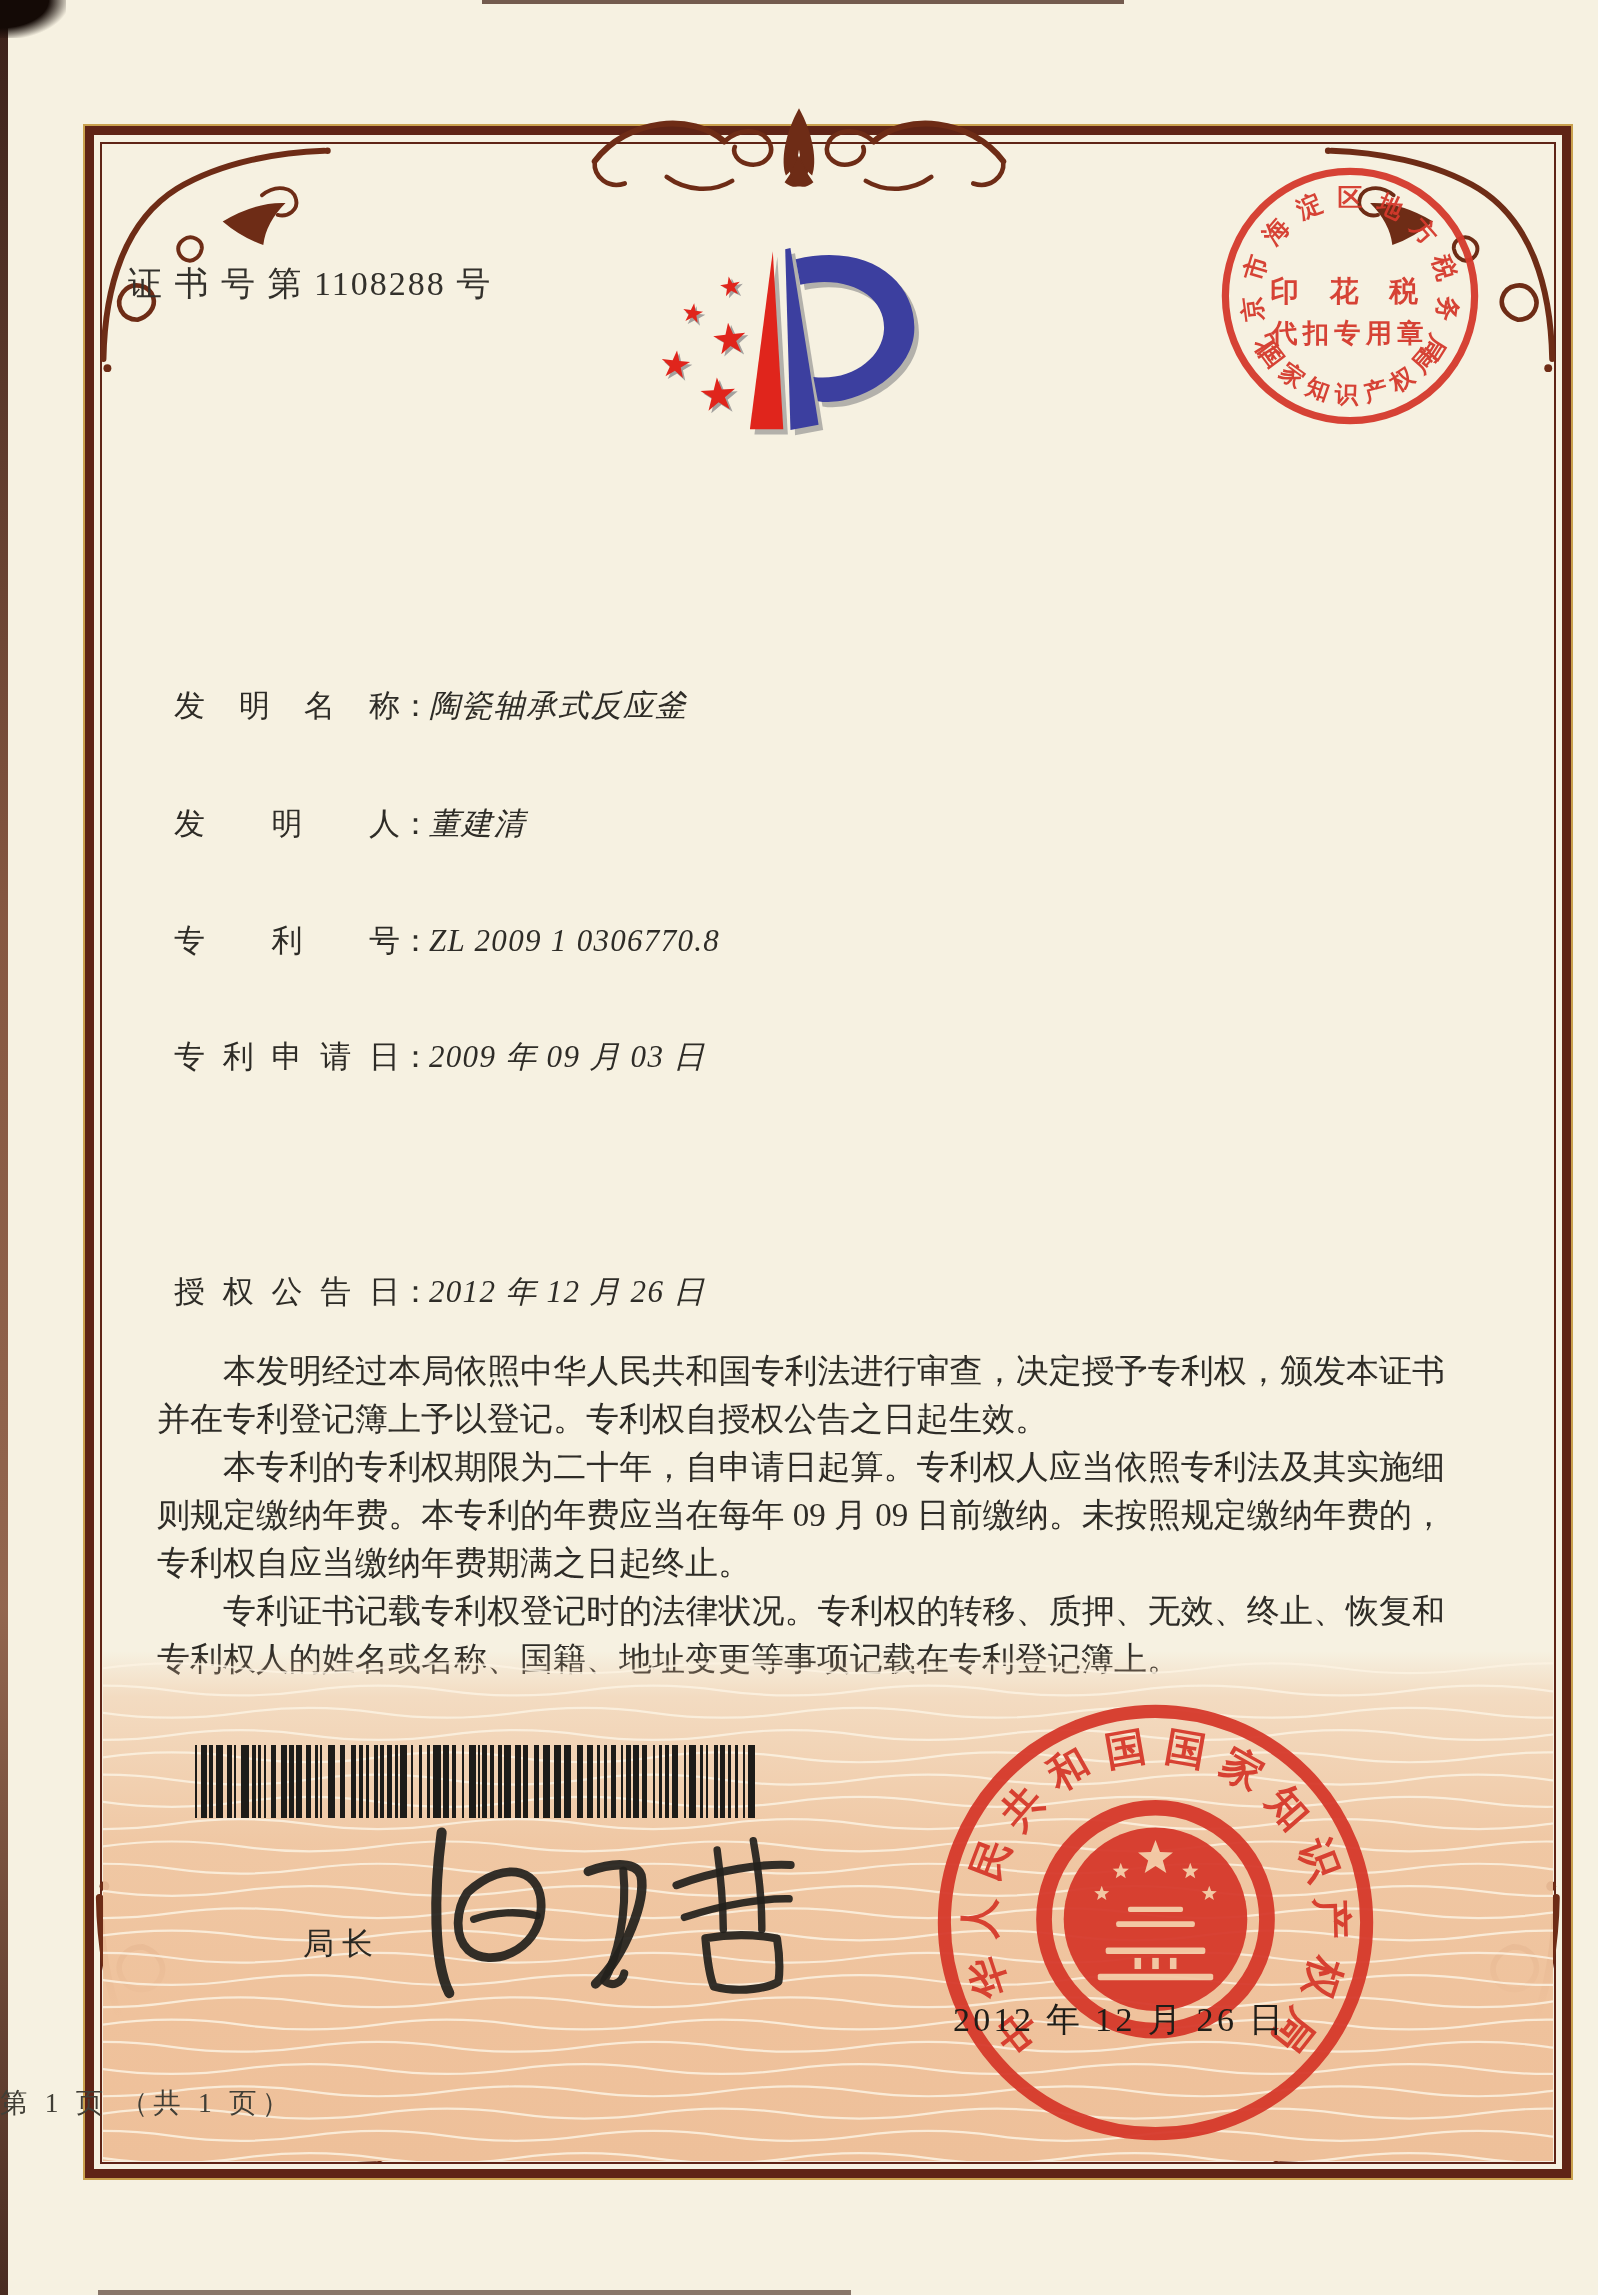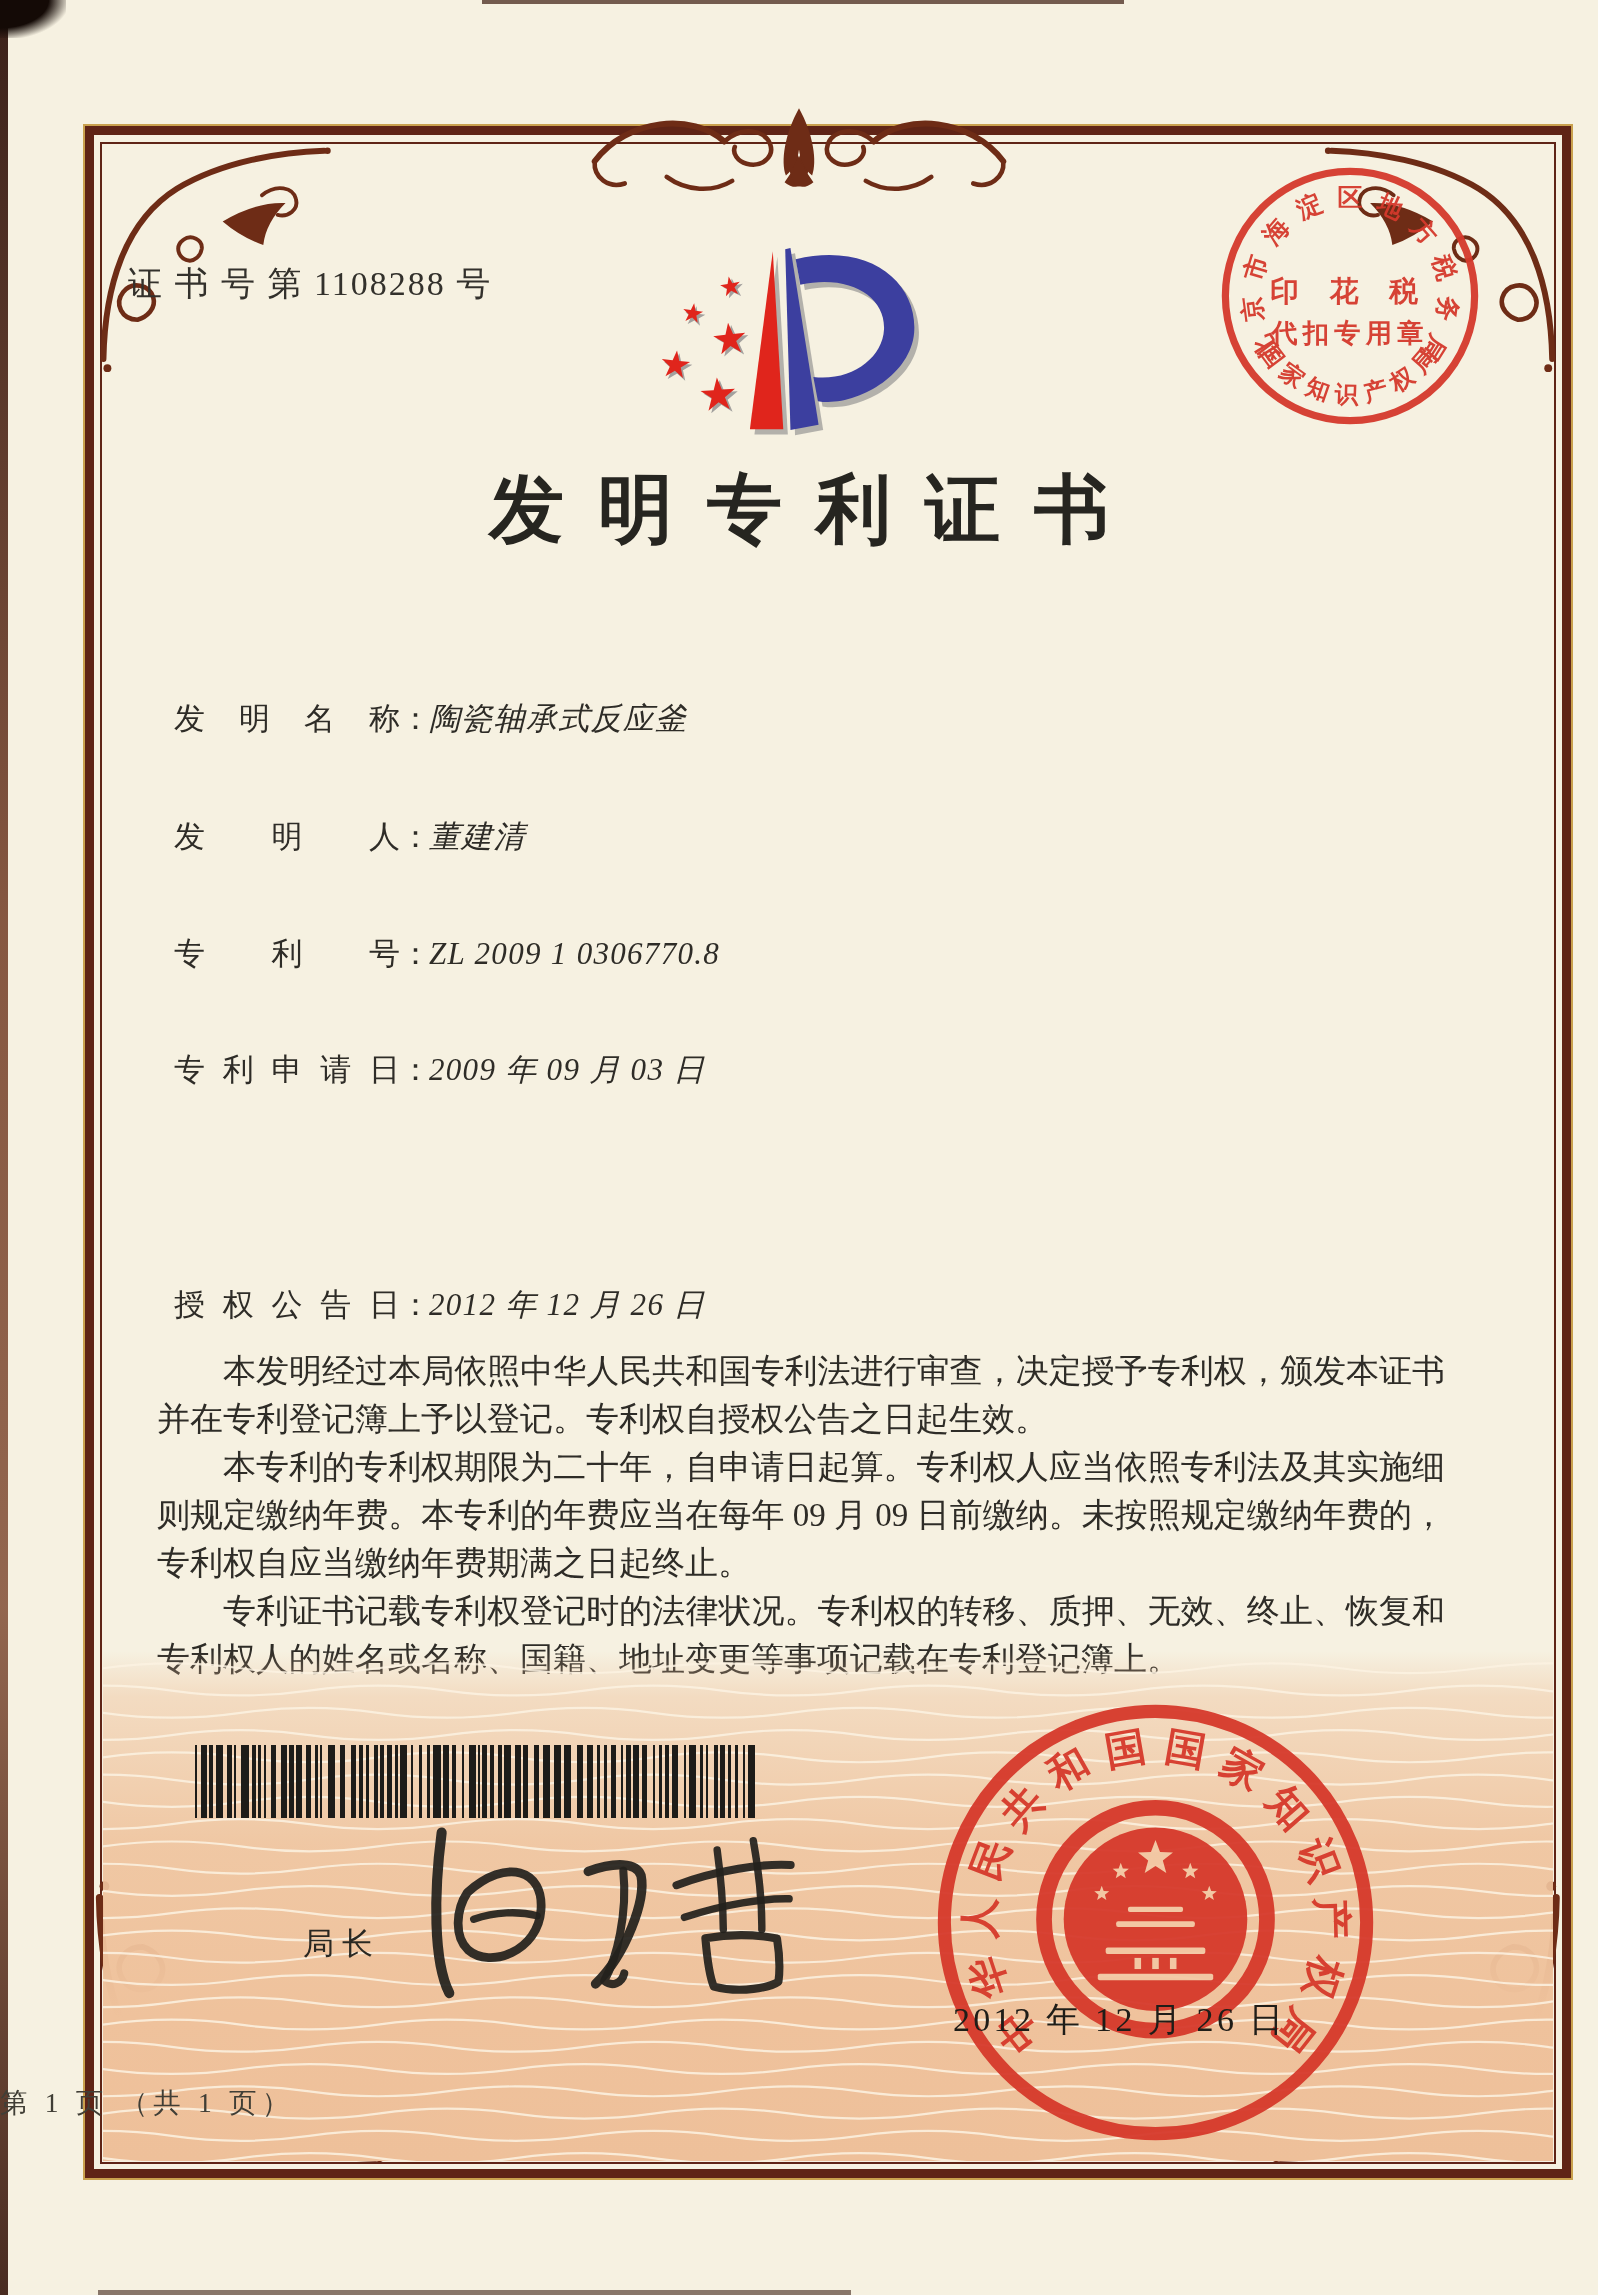--- a/index.html
+++ b/index.html
@@ -31,21 +31,21 @@
   .logo{position:absolute;left:655px;top:236px;width:301px;height:223px;}
   .logo-shadow{fill:#a3a19e;opacity:.8;}
   .logo-red{fill:var(--logo_red);}
   .logo-blue{fill:var(--logo_blue);}
   .logo-star{position:absolute;color:var(--logo_red);text-shadow:2.6px 2.6px 0 #a3a19e;line-height:1;}
   
   .title{position:absolute;left:0;top:460px;width:1598px;text-align:center;
     font-size:75px;font-weight:700;letter-spacing:34px;padding-left:34px;box-sizing:border-box;color:#262520;}
   
   .frow{position:absolute;left:174px;font-size:31px;color:#2e2c27;white-space:nowrap;}
-  .flabel{display:inline-block;width:226px;text-align:justify;text-align-last:justify;vertical-align:bottom;margin-top:13px;}
+  .flabel{display:inline-block;width:226px;text-align:justify;text-align-last:justify;vertical-align:bottom;}
   .fcolon{display:inline-block;width:29px;}
   .fvalue{letter-spacing:1.3px;font-style:italic;}
   
   .body-text{position:absolute;left:157px;top:1347px;width:1288px;font-size:33px;
     line-height:48px;text-align:justify;color:#2e2c27;}
   .body-text p{margin:0;text-indent:2em;}
   
   .band{position:absolute;left:103px;top:1651px;width:1450px;height:510px;
     background:linear-gradient(180deg,rgba(240,198,162,0) 0%,rgba(240,198,162,.5) 9%,
       rgba(239,195,157,.9) 38%,#efc29c 72%,#eec09a 100%);}
@@ -148,21 +148,20 @@
       <text x="342.20721442346394" y="294.4878896349807" font-size="38" fill="#d5392c" font-weight="700" text-anchor="middle" dominant-baseline="central" transform="rotate(122 342.20721442346394 294.4878896349807)">局</text>
       <text x="95.20467349290608" y="305.2722534728072" font-size="36" fill="#d5392c" font-weight="700" text-anchor="middle" dominant-baseline="central" transform="rotate(413 95.20467349290608 305.2722534728072)">国</text>
       <text x="126.83221215612905" y="336.35254915624216" font-size="36" fill="#d5392c" font-weight="700" text-anchor="middle" dominant-baseline="central" transform="rotate(396 126.83221215612905 336.35254915624216)">家</text>
       <text x="166.16477683142648" y="356.8277863398975" font-size="36" fill="#d5392c" font-weight="700" text-anchor="middle" dominant-baseline="central" transform="rotate(379 166.16477683142648 356.8277863398975)">知</text>
       <text x="209.76507549462485" y="364.90862405286435" font-size="36" fill="#d5392c" font-weight="700" text-anchor="middle" dominant-baseline="central" transform="rotate(362 209.76507549462485 364.90862405286435)">识</text>
       <text x="253.82285676537816" y="359.88887394336024" font-size="36" fill="#d5392c" font-weight="700" text-anchor="middle" dominant-baseline="central" transform="rotate(345 253.82285676537816 359.88887394336024)">产</text>
       <text x="294.4878896349807" y="342.2072144234639" font-size="36" fill="#d5392c" font-weight="700" text-anchor="middle" dominant-baseline="central" transform="rotate(328 294.4878896349807 342.2072144234639)">权</text>
       <text x="328.2064370334158" y="313.40885434857614" font-size="36" fill="#d5392c" font-weight="700" text-anchor="middle" dominant-baseline="central" transform="rotate(311 328.2064370334158 313.40885434857614)">局</text>
     </svg>
 
-  <div class="title">发明专利证书</div>
 
   <div class="frow" style="top:685px;">
     <span class="flabel">发明名称</span><span class="fcolon">：</span><span class="fvalue">陶瓷轴承式反应釜</span>
   </div>
   <div class="frow" style="top:803px;">
     <span class="flabel">发明人</span><span class="fcolon">：</span><span class="fvalue">董建清</span>
   </div>
   <div class="frow" style="top:920px;">
     <span class="flabel">专利号</span><span class="fcolon">：</span><span class="fvalue">ZL 2009 1 0306770.8</span>
   </div>

